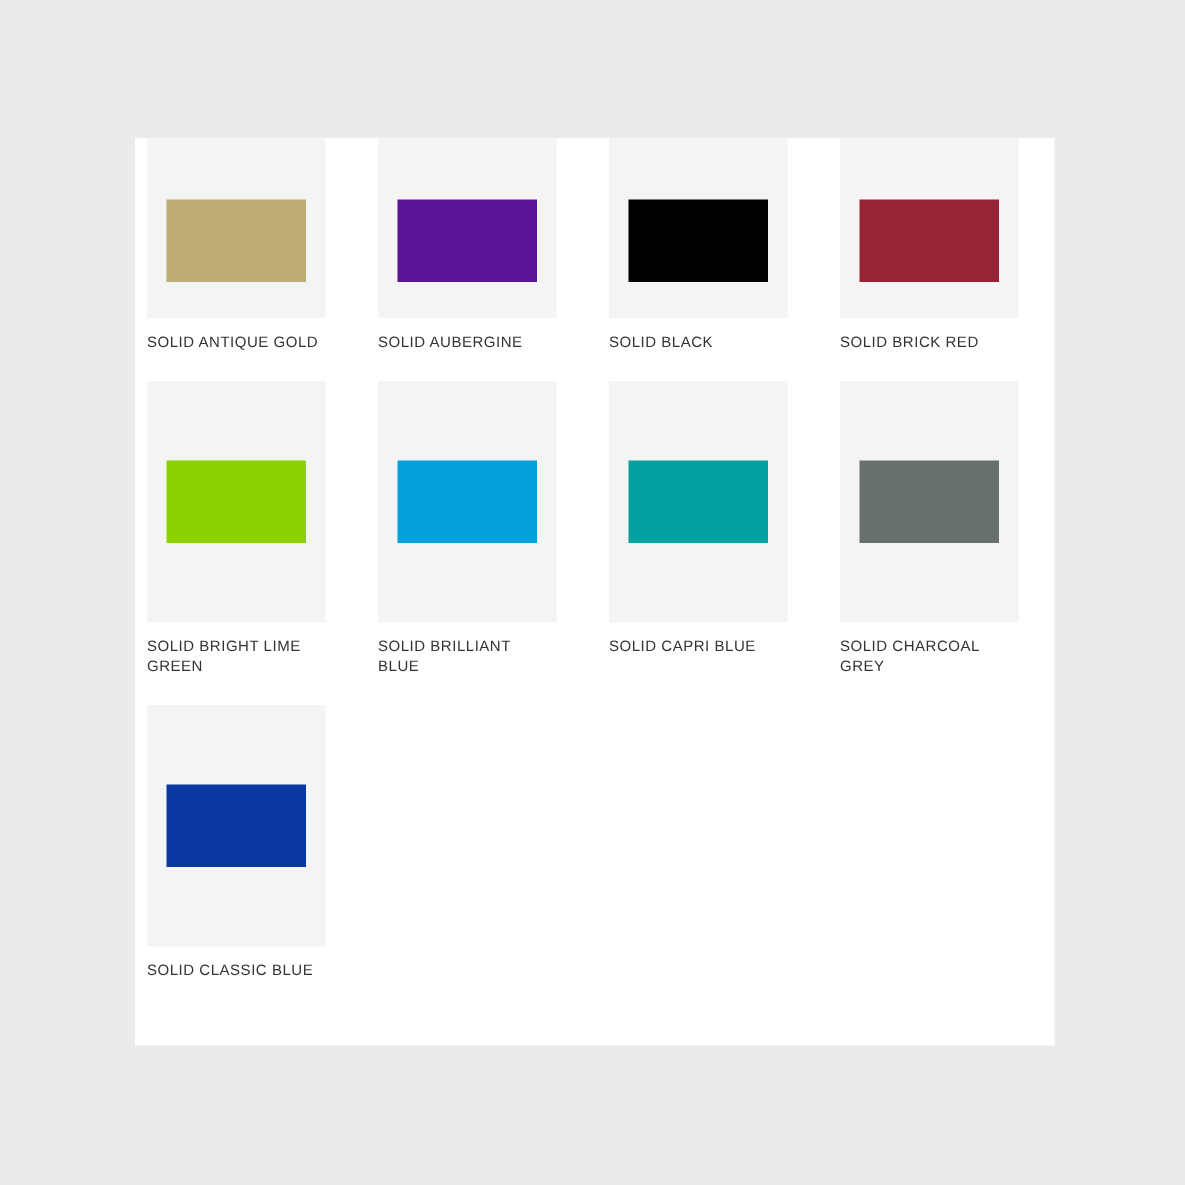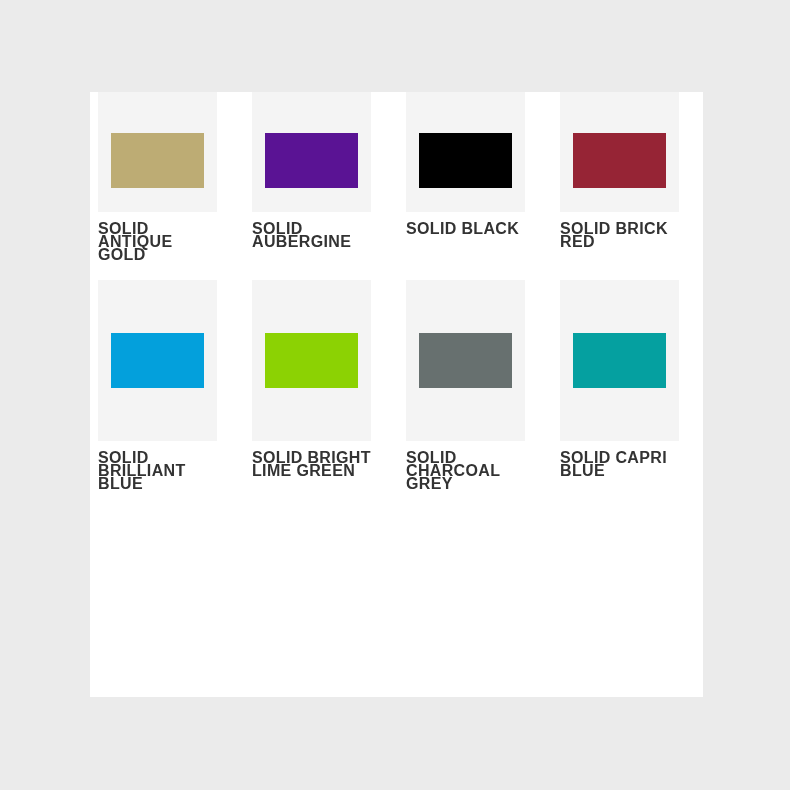--- a/index.html
+++ b/index.html
@@ -57,22 +57,22 @@
   }
 
   .swatch-chip {
     width: 93px;
     height: 55px;
     display: block;
   }
 
   .swatch-label {
     margin-top: 10px;
-    font-size: 16px;
-    font-weight: bold;
+    font-size: 10px;
+    font-weight: normal;
     letter-spacing: 0.35px;
     line-height: 13px;
     color: #333333;
     text-transform: uppercase;
   }
 </style>
 </head>
 <body>
 
 <div id="swatch-page">
@@ -96,36 +96,42 @@
         <div class="swatch-label">SOLID BLACK</div>
       </div>
       <div class="swatch-card row-first">
         <div class="swatch-tile">
           <span class="swatch-chip" style="background: rgb(150, 36, 53);"></span>
         </div>
         <div class="swatch-label">SOLID BRICK RED</div>
       </div>
       <div class="swatch-card">
         <div class="swatch-tile">
+          <span class="swatch-chip" style="background: rgb(140, 210, 3);"></span>
+        </div>
+        <div class="swatch-label">SOLID BRIGHT LIME GREEN</div>
+      </div>
+      <div class="swatch-card">
+        <div class="swatch-tile">
           <span class="swatch-chip" style="background: rgb(3, 160, 220);"></span>
         </div>
         <div class="swatch-label">SOLID BRILLIANT BLUE</div>
       </div>
       <div class="swatch-card">
         <div class="swatch-tile">
-          <span class="swatch-chip" style="background: rgb(140, 210, 3);"></span>
+          <span class="swatch-chip" style="background: rgb(5, 160, 160);"></span>
         </div>
-        <div class="swatch-label">SOLID BRIGHT LIME GREEN</div>
+        <div class="swatch-label">SOLID CAPRI BLUE</div>
       </div>
       <div class="swatch-card">
         <div class="swatch-tile">
           <span class="swatch-chip" style="background: rgb(103, 112, 111);"></span>
         </div>
         <div class="swatch-label">SOLID CHARCOAL GREY</div>
       </div>
       <div class="swatch-card">
         <div class="swatch-tile">
-          <span class="swatch-chip" style="background: rgb(5, 160, 160);"></span>
+          <span class="swatch-chip" style="background: rgb(9, 57, 160);"></span>
         </div>
-        <div class="swatch-label">SOLID CAPRI BLUE</div>
+        <div class="swatch-label">SOLID CLASSIC BLUE</div>
       </div>
     </div>
 </div>
 
 </body></html>

